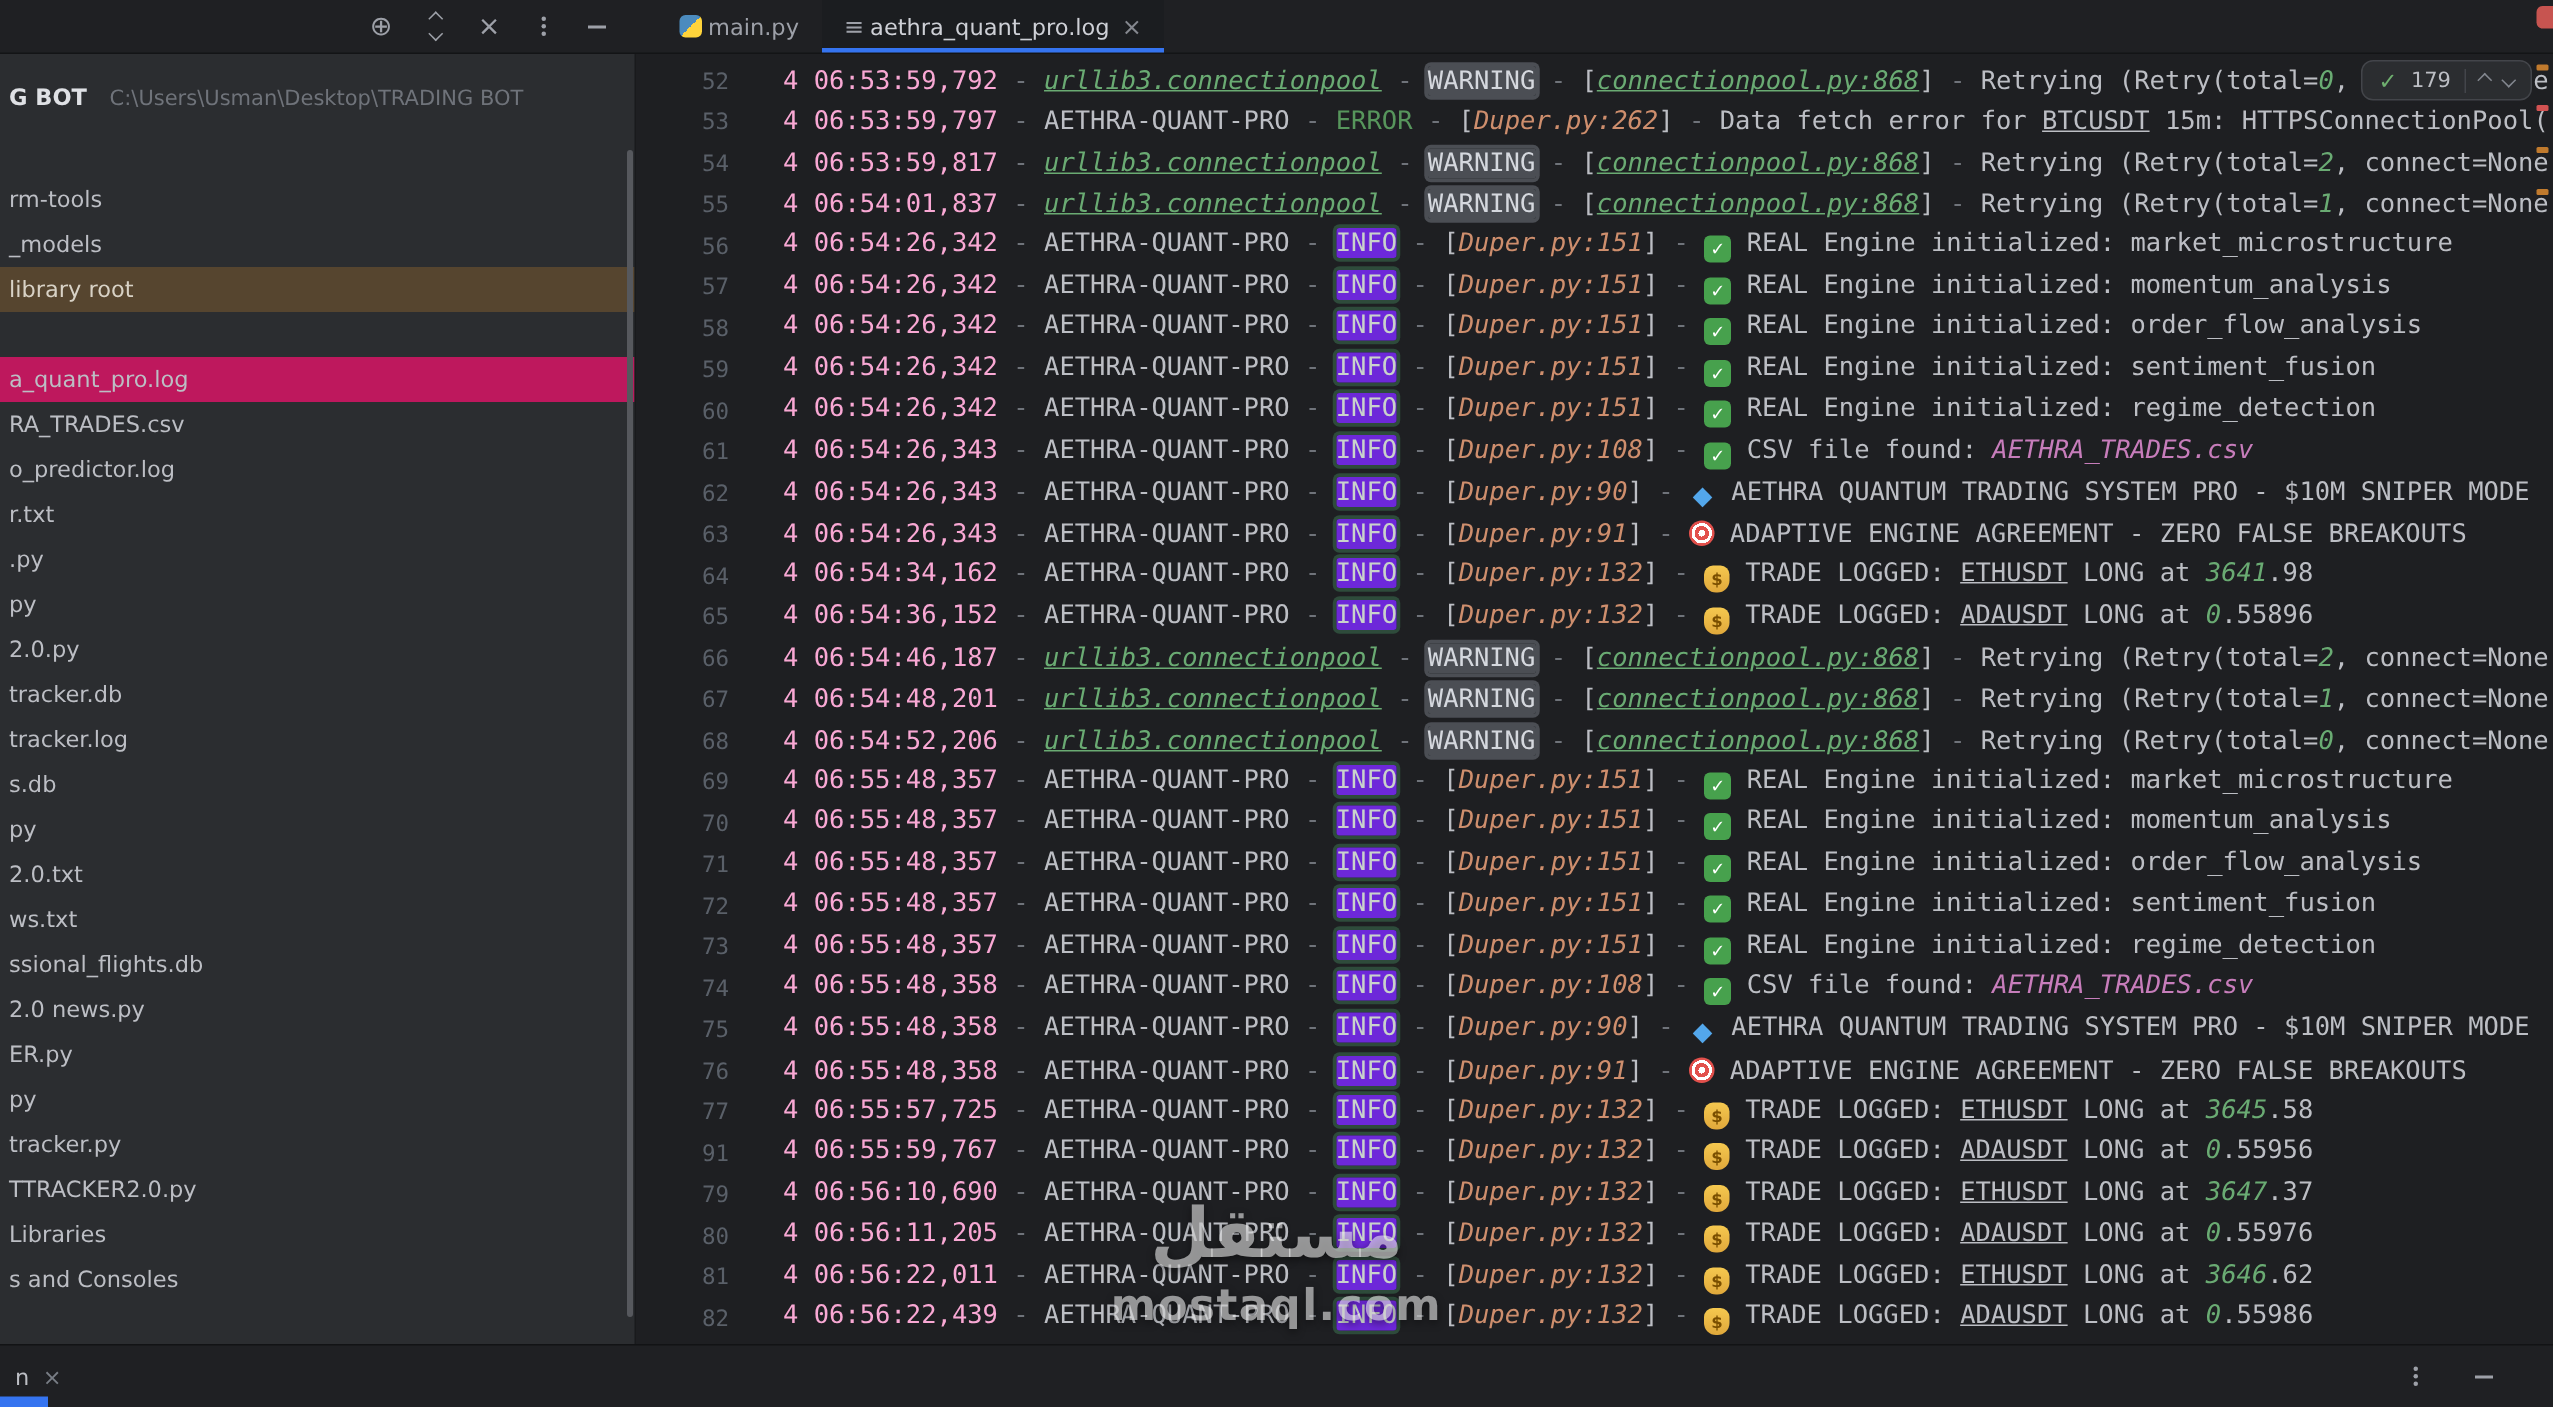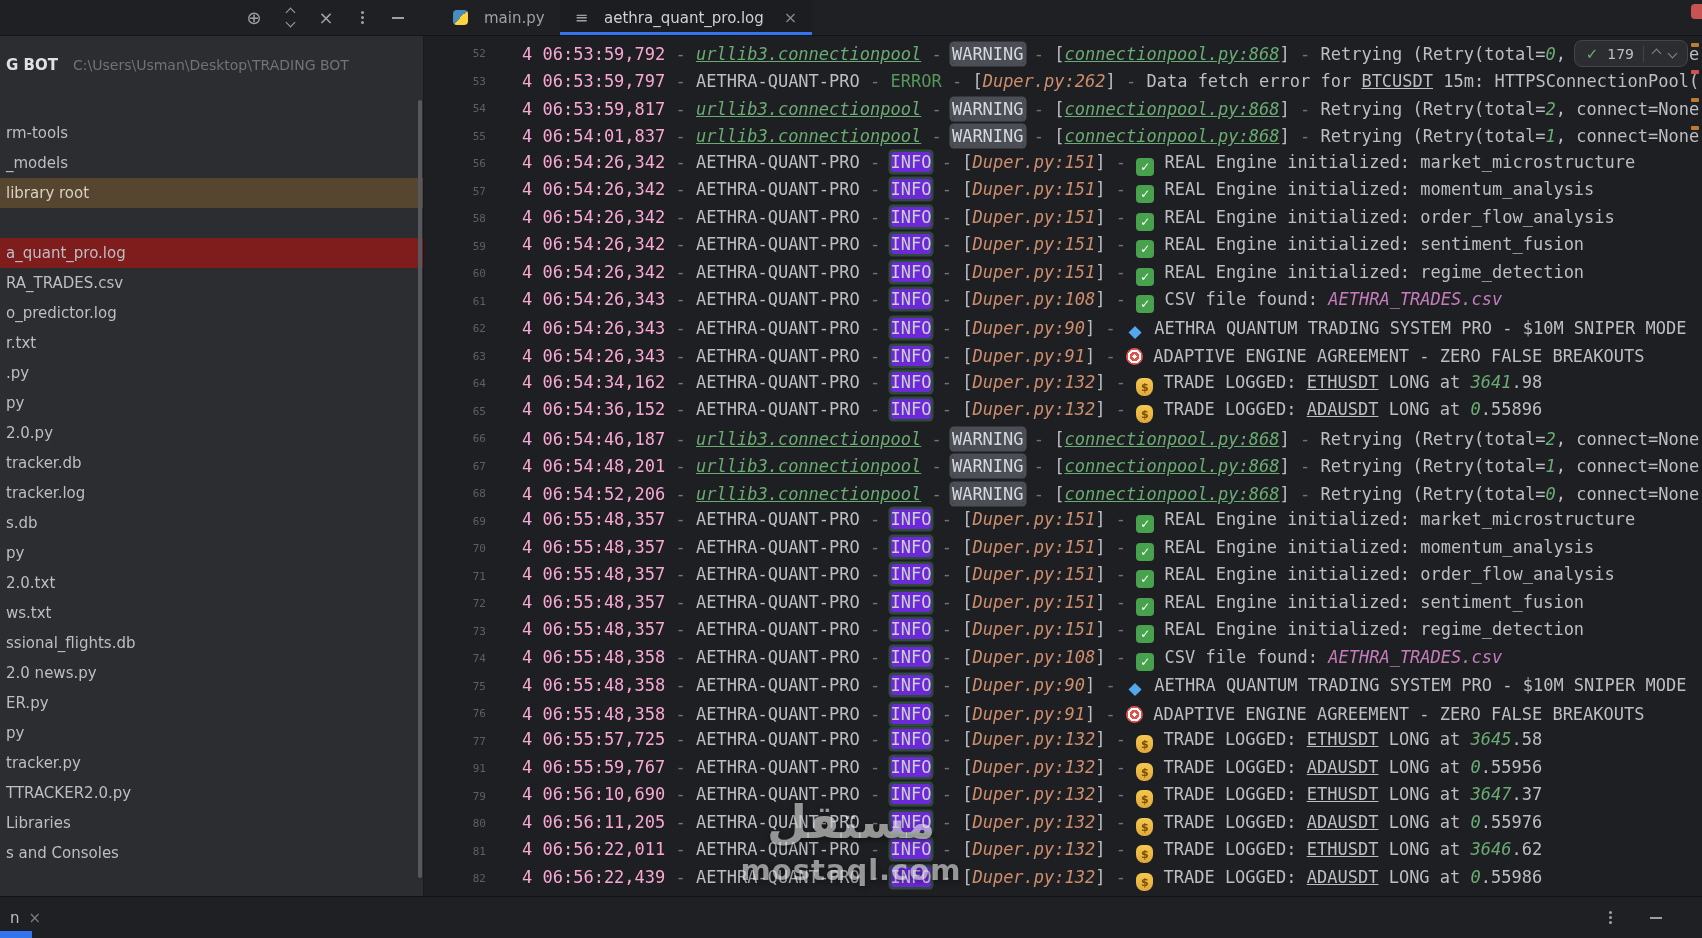--- a/index.html
+++ b/index.html
@@ -11,44 +11,44 @@
   .panel-header{width:424px;flex:none;display:flex;align-items:center;justify-content:flex-end;gap:16px;padding-right:16px}
   .tb-icon{color:#9DA0A8;font-size:18px;line-height:18px;display:inline-flex;align-items:center;justify-content:center;width:20px;height:20px;cursor:default}
   .updown{flex-direction:column;gap:3px}
   .chv{width:7px;height:7px;border-right:1.7px solid #9DA0A8;border-bottom:1.7px solid #9DA0A8;display:inline-block}
   .chv.up{transform:rotate(-135deg)}
   .chv.down{transform:rotate(45deg)}
   .kebab i{width:3px;height:3px;border-radius:50%;background:#9DA0A8;display:block;box-shadow:0 -5px 0 #9DA0A8,0 5px 0 #9DA0A8}
   .hbar{width:12px;height:2px;background:#9DA0A8;display:block}
 
   .tabbar{display:flex;align-items:stretch;padding-left:14px}
-  .tab{display:flex;align-items:center;gap:16px;padding:0 15px;font-size:15px;color:#9DA0A8;position:relative;cursor:default;white-space:nowrap}
+  .tab{display:flex;align-items:center;gap:4px;padding:0 15px;font-size:15px;color:#9DA0A8;position:relative;cursor:default;white-space:nowrap}
   .tab.active{color:#CED0D6;background:#1B1D20}
   .tab.active::after{content:"";position:absolute;left:0;right:0;bottom:0;height:3px;background:#3574F0}
   .py-ic{width:15px;height:15px;border-radius:4px;background:linear-gradient(135deg,#4B8BBE 50%,#FFD43B 50%);display:inline-block;flex:none}
   .log-ic{color:#9DA0A8;font-size:16px;font-style:normal}
   .tab-close{color:#85888F;font-size:16px;margin-left:4px}
   .corner-alert{position:absolute;top:4px;right:-5px;width:16px;height:15px;border-radius:4px;background:#C75450}
 
   
   .sidebar{position:absolute;top:36px;left:0;width:424px;bottom:42px;background:#2B2D30;border-right:1px solid #191A1C;overflow:hidden}
   .root-row{margin-top:14px;height:30px;line-height:30px;padding-left:6px;white-space:nowrap;overflow:hidden}
   .root-label{font-weight:bold;color:#DFE1E5;font-size:15px}
   .root-path{color:#6F737A;font-size:14px;margin-left:10px}
   .tree{margin-top:38px}
   .tree-item{height:30px;line-height:30px;padding-left:6px;font-size:15px;color:#BCBEC4;white-space:nowrap;overflow:hidden}
-  .tree-item.selected{background:#7f1d1d}
+  .tree-item.selected{background:#be185d}
   .tree-item.highlight{background:#56452F;color:#D8D2C6}
   .sb-scroll{position:absolute;top:64px;right:1px;width:4px;height:778px;background:#56585D;border-radius:2px}
 
   
   .editor{position:absolute;top:36px;left:424px;right:0;bottom:42px;background:#1E1F22;overflow:hidden}
   .log-rows{padding-top:4px}
   .log-row{height:27.5px;display:flex;align-items:center;white-space:nowrap}
-  .gutter{width:62px;flex:none;text-align:right;font-family:"DejaVu Sans Mono",monospace;font-size:11px;color:#5A6069}
+  .gutter{width:62px;flex:none;text-align:right;font-family:"DejaVu Sans Mono",monospace;font-size:15px;color:#5A6069}
   .line-text{padding-left:36px;font-family:"DejaVu Sans Mono",monospace;font-size:17px;white-space:pre;color:#BCBEC4}
   .t{color:#f9a8d4}
   .sep{color:#6F737A}
   .br{color:#BCBEC4}
   .logger{color:#BCBEC4}
   .logger.link,.src-g{color:#6AAB73;font-style:italic;text-decoration:underline}
   .src-o{color:#CE8E6D;font-style:italic}
   .lvl{border-radius:2px}
   .lvl-W{background:#4B4E54;box-shadow:0 0 0 2.5px #4B4E54;color:#D5D8DE}
   .lvl-I{background:#6d28d9;box-shadow:0 0 0 2.5px #2E4B3B;color:#C9D2CB}

